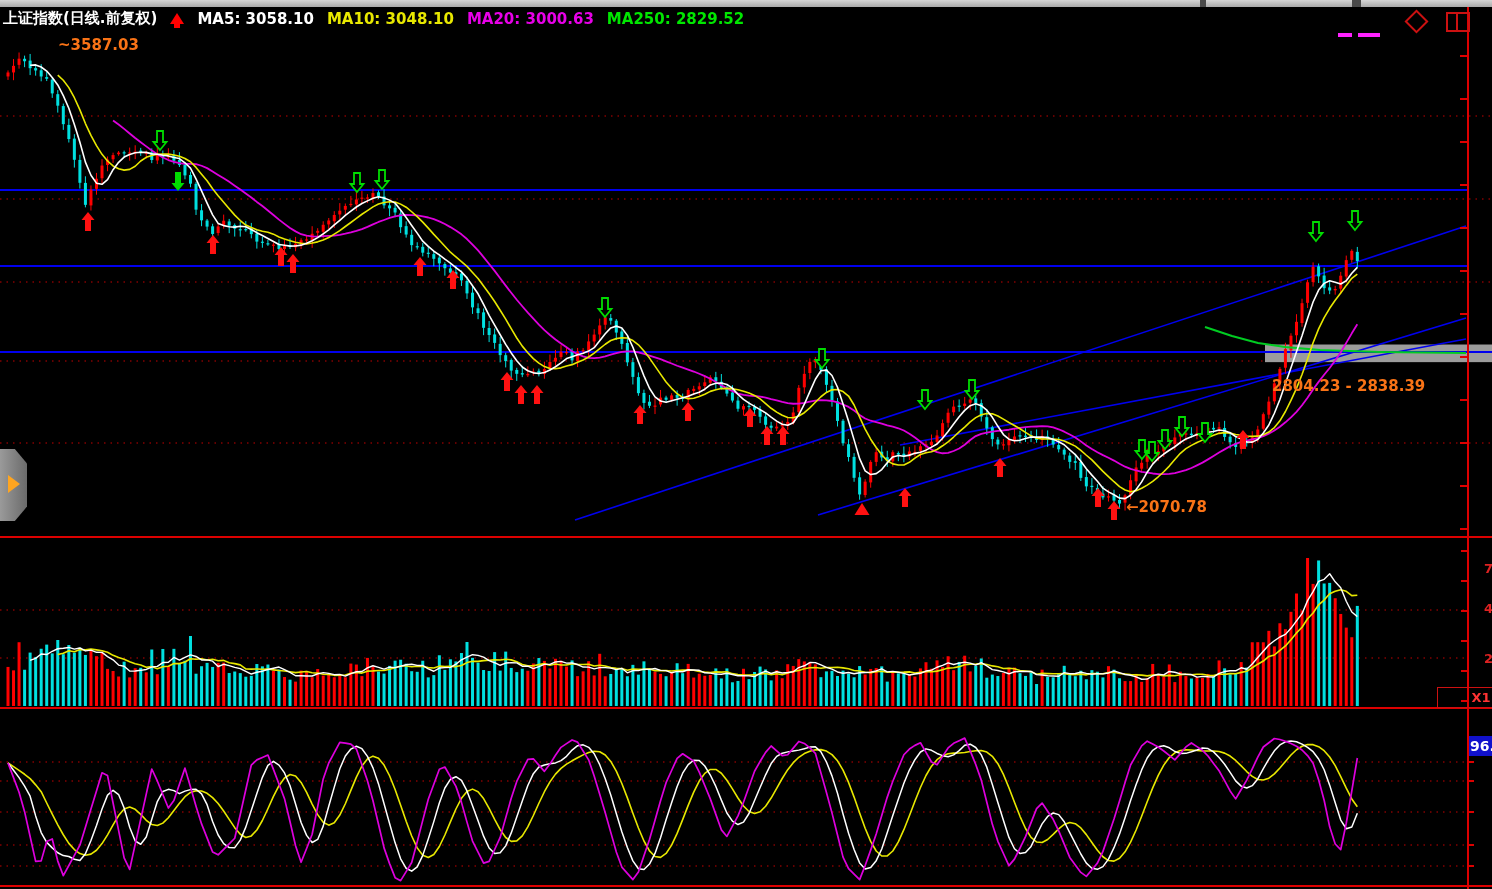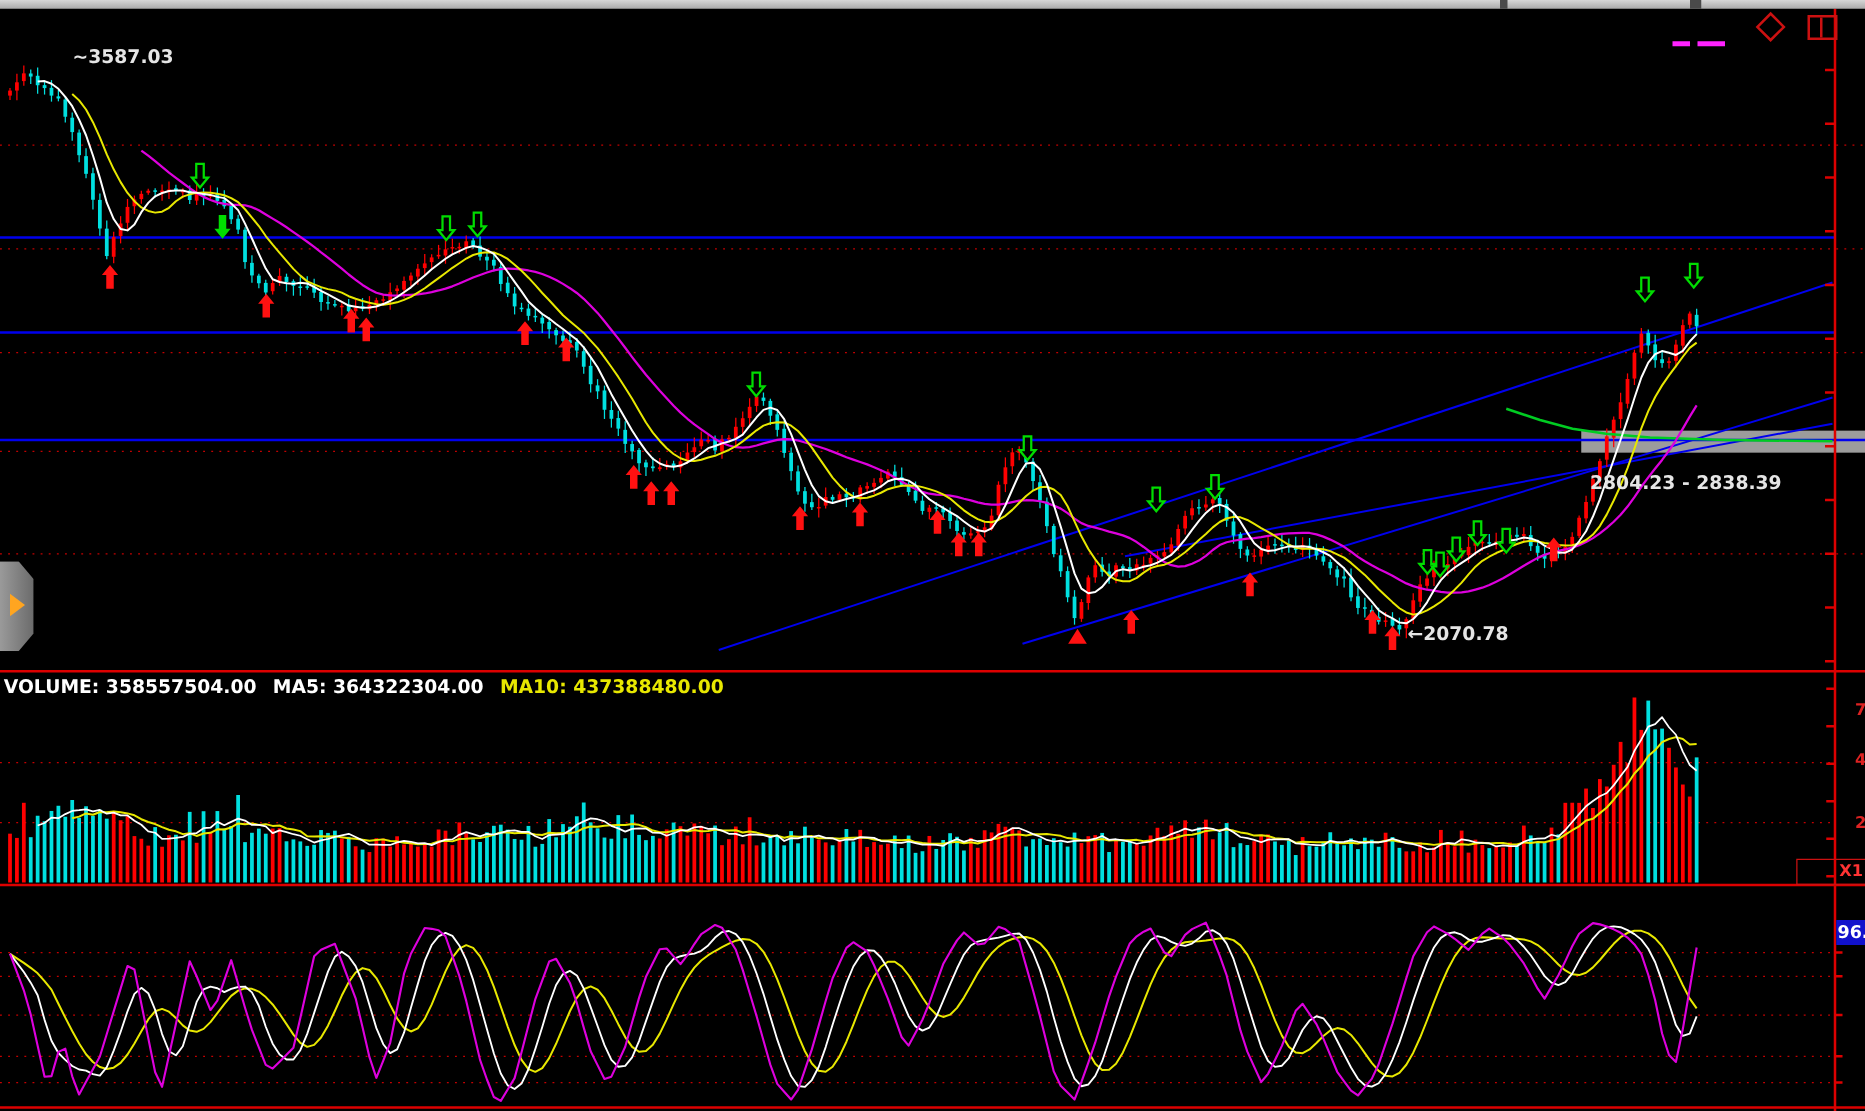--- a/index.html
+++ b/index.html
@@ -13,21 +13,21 @@
   .hdr{position:absolute;display:flex;gap:13px;align-items:center;
        font-size:15px;font-weight:700;white-space:nowrap;z-index:5;}
   .hdr-main{left:3px;top:9px;}
   .hdr-vol{left:3px;top:540px;}
   .hdr-kdj{left:3px;top:712px;}
   .t-white{color:#ffffff;} .t-yellow{color:#e8e800;} .t-magenta{color:#e800e8;}
   .t-green{color:#00e600;} .t-gray{color:#cccccc;}
   .up-tri{width:0;height:0;border-left:7px solid transparent;border-right:7px solid transparent;
           border-bottom:11px solid #ff0000;position:relative;}
   .up-tri:after{content:"";position:absolute;left:-3px;top:10px;width:6px;height:5px;background:#ff0000;}
-  .anno{position:absolute;color:#e5e5e5;font-size:15px;font-weight:700;z-index:4;white-space:nowrap;}
+  .anno{position:absolute;color:#f97316;font-size:15px;font-weight:700;z-index:4;white-space:nowrap;}
   .icon-diamond{position:absolute;left:1408px;top:13px;width:13px;height:13px;
           border:2px solid #cc1111;transform:rotate(45deg);z-index:6;}
   .icon-splitbox{position:absolute;left:1446px;top:12px;width:20px;height:16px;
           border:2px solid #cc1111;z-index:6;}
   .icon-splitbox:after{content:"";position:absolute;left:8px;top:0;width:2px;height:16px;background:#cc1111;}
   .mag-dash{position:absolute;top:33px;height:4px;background:#ff22ff;z-index:6;}
   .handle{position:absolute;left:0;top:449px;width:27px;height:72px;z-index:7;
           background:linear-gradient(90deg,#9a9a9a,#6b6b6b);
           clip-path:polygon(0 0,55% 0,100% 20%,100% 80%,55% 100%,0 100%);}
   .handle .tri{position:absolute;left:8px;top:26px;width:0;height:0;
@@ -872,39 +872,42 @@
       <line x1="1468" y1="812" x2="1474" y2="812" stroke="#dd0000" stroke-width="2"></line>
       <line x1="1468" y1="845" x2="1474" y2="845" stroke="#dd0000" stroke-width="2"></line>
       <line x1="1468" y1="866" x2="1474" y2="866" stroke="#dd0000" stroke-width="2"></line>
     </svg>
 
   <div class="chrome" id="chrome-strip">
       <div class="notch" style="left: 1200px; width: 6px;"></div>
       <div class="notch" style="left: 1352px; width: 9px;"></div>
     </div>
 
+  <div class="hdr hdr-main">
+    <span class="t-white">上证指数(日线.前复权)</span>
+    <span class="up-tri"></span>
+    <span class="t-white">MA5: 3058.10</span>
+    <span class="t-yellow">MA10: 3048.10</span>
+    <span class="t-magenta">MA20: 3000.63</span>
+    <span class="t-green">MA250: 2829.52</span>
+  </div>
 
   <div class="anno" style="left:58px;top:36px;">~3587.03</div>
   <div class="anno" style="left:1272px;top:365px;margin-top:12px;">2804.23 - 2838.39</div>
   <div class="anno" style="left:1126px;top:498px;">←2070.78</div>
 
   <div class="icon-diamond"></div>
   <div class="icon-splitbox"></div>
   <div class="mag-dash" style="left:1338px;width:14px;"></div>
   <div class="mag-dash" style="left:1358px;width:22px;"></div>
 
   <div class="handle">
     <div class="tri"></div>
   </div>
 
-  <div class="hdr hdr-vol">
-    <span class="t-white">VOLUME: 358557504.00</span>
-    <span class="t-white">MA5: 364322304.00</span>
-    <span class="t-yellow">MA10: 437388480.00</span>
-  </div>
 
 
   <div class="x1box">X1</div>
   <div class="tag96">96.</div>
   <div id="frag-holder">
       <div class="axfrag" style="top: 561px;">7</div>
       <div class="axfrag" style="top: 601px;">4</div>
       <div class="axfrag" style="top: 651px;">2</div>
     </div>
 

